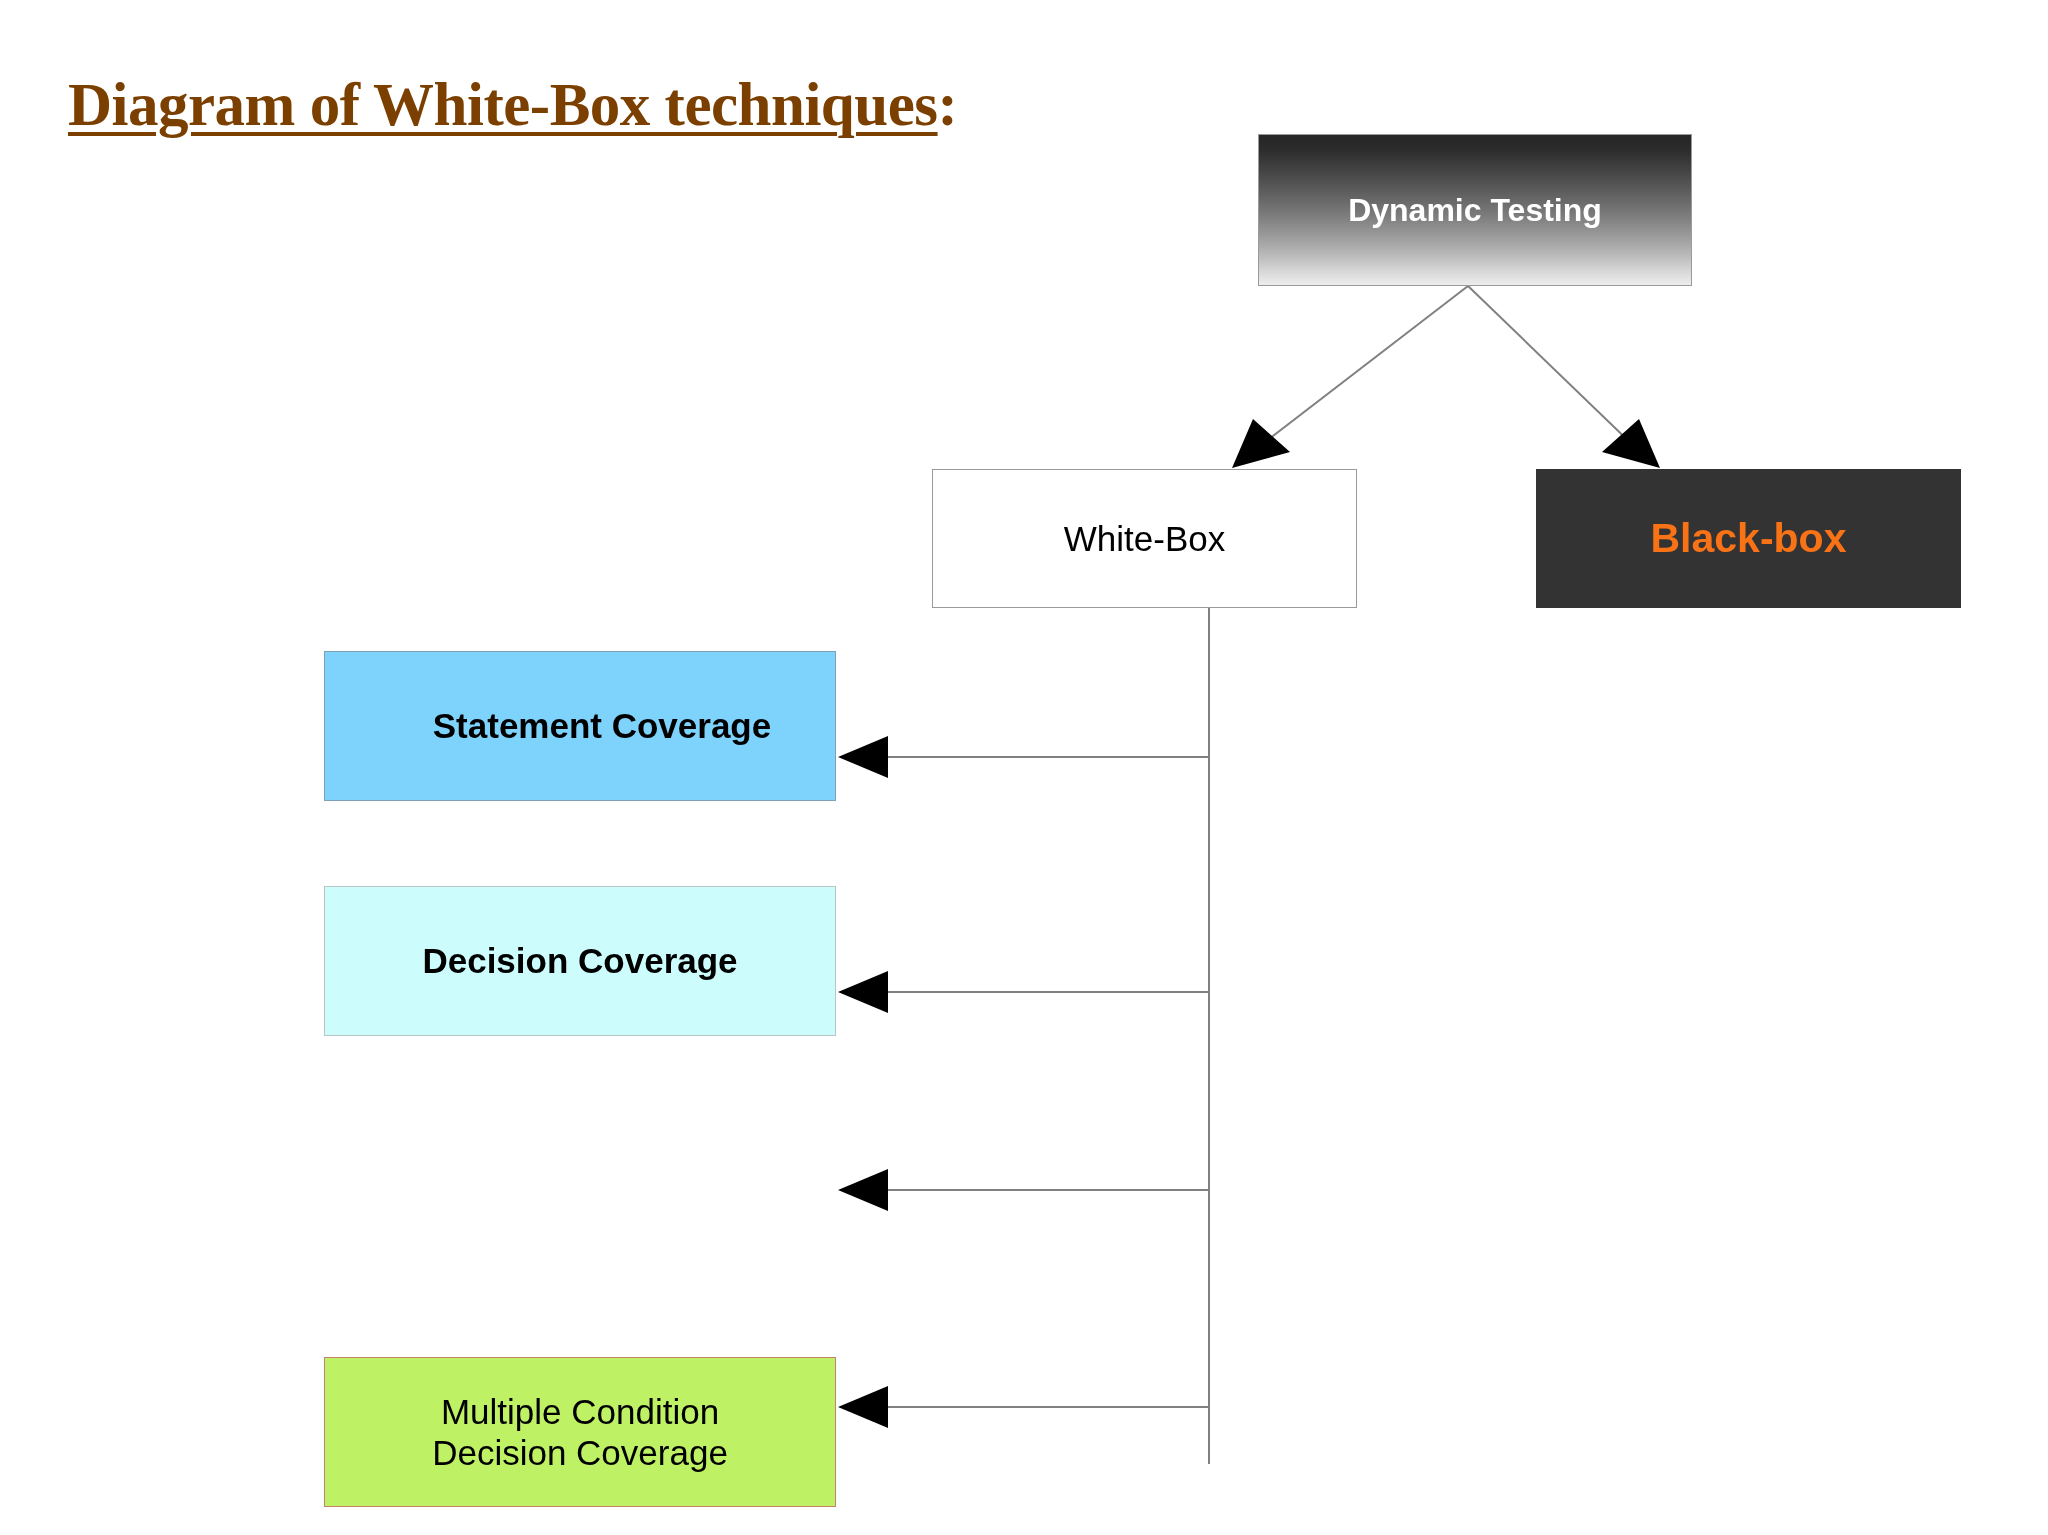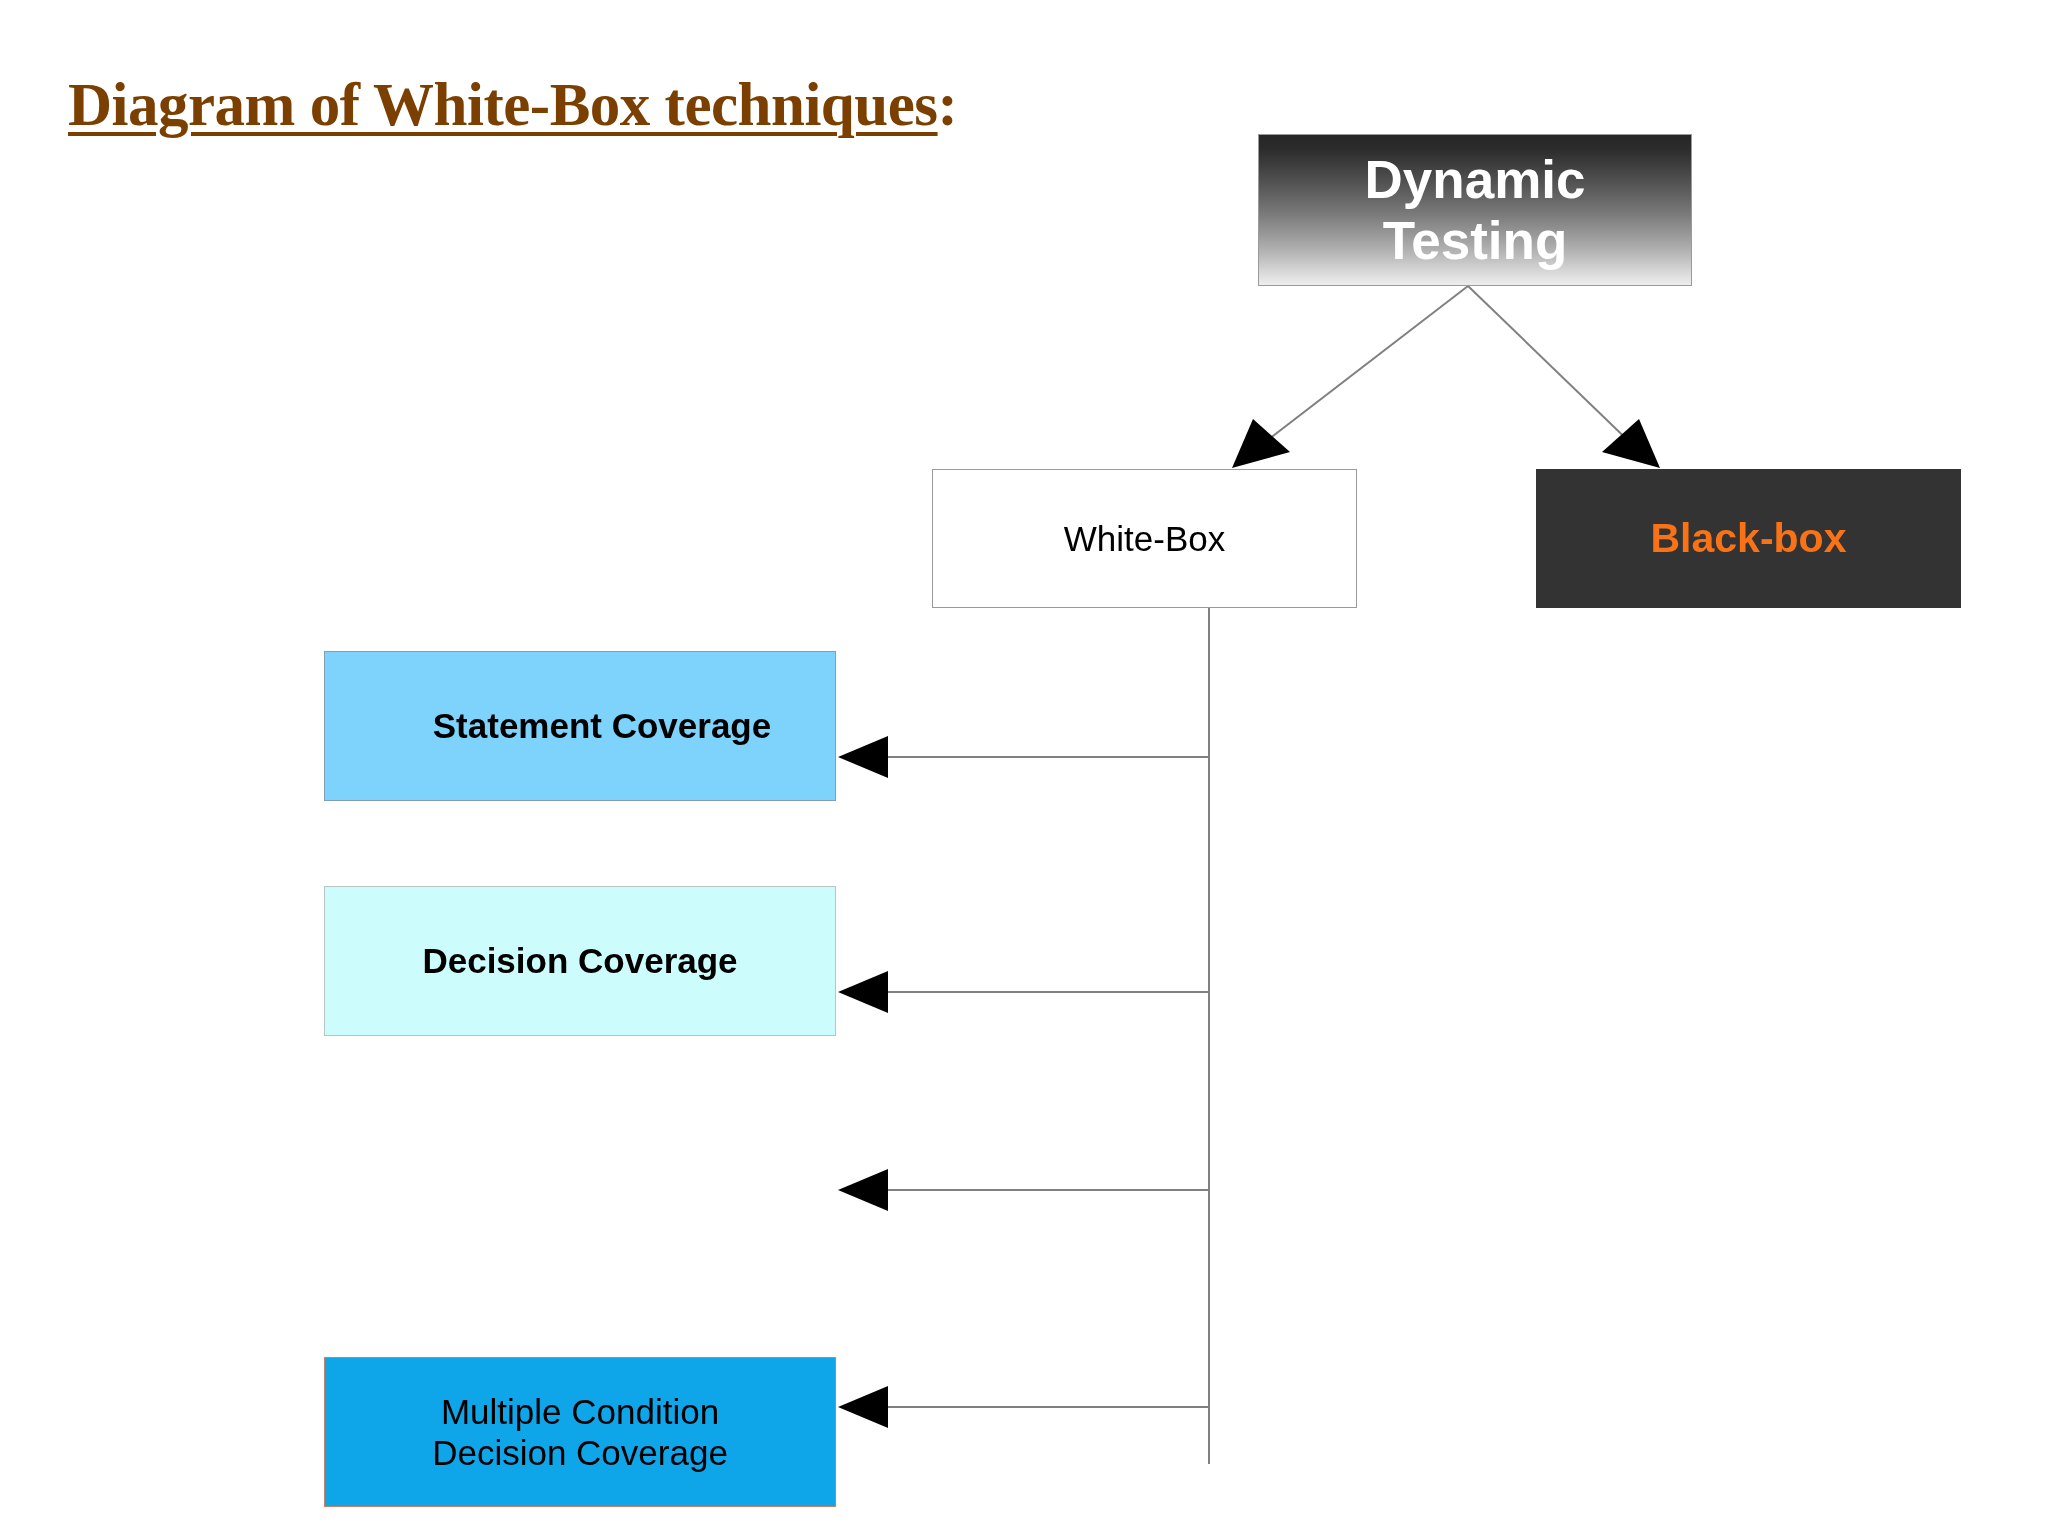--- a/index.html
+++ b/index.html
@@ -67,21 +67,21 @@
         #5a5a5a 36%,
         #6b6b6b 45%,
         #7d7d7d 54%,
         #919191 63%,
         #a6a6a6 72%,
         #bcbcbc 81%,
         #d2d2d2 89%,
         #e4e4e4 96%,
         #ededed 100%);
     color: #ffffff;
-    font-size: 53px;
+    font-size: 32px;
     font-weight: bold;
   }
 
   
   #node-whitebox {
     left: 932px;
     top: 469px;
     width: 425px;
     height: 139px;
     border: 1px solid #9a9a9a;
@@ -125,21 +125,21 @@
     font-weight: bold;
   }
   #node-condition {
     top: 1120px;
     background: #FCA023;
     border: 1px solid #c08b4a;
     font-weight: bold;
   }
   #node-mcdc {
     top: 1357px;
-    background: #0ea5e9;
+    background: #bef264;
     border: 1px solid #c2836a;
     font-weight: normal;
     line-height: 1.18;
   }
 
   
   #connectors {
     position: absolute;
     left: 0;
     top: 0;

